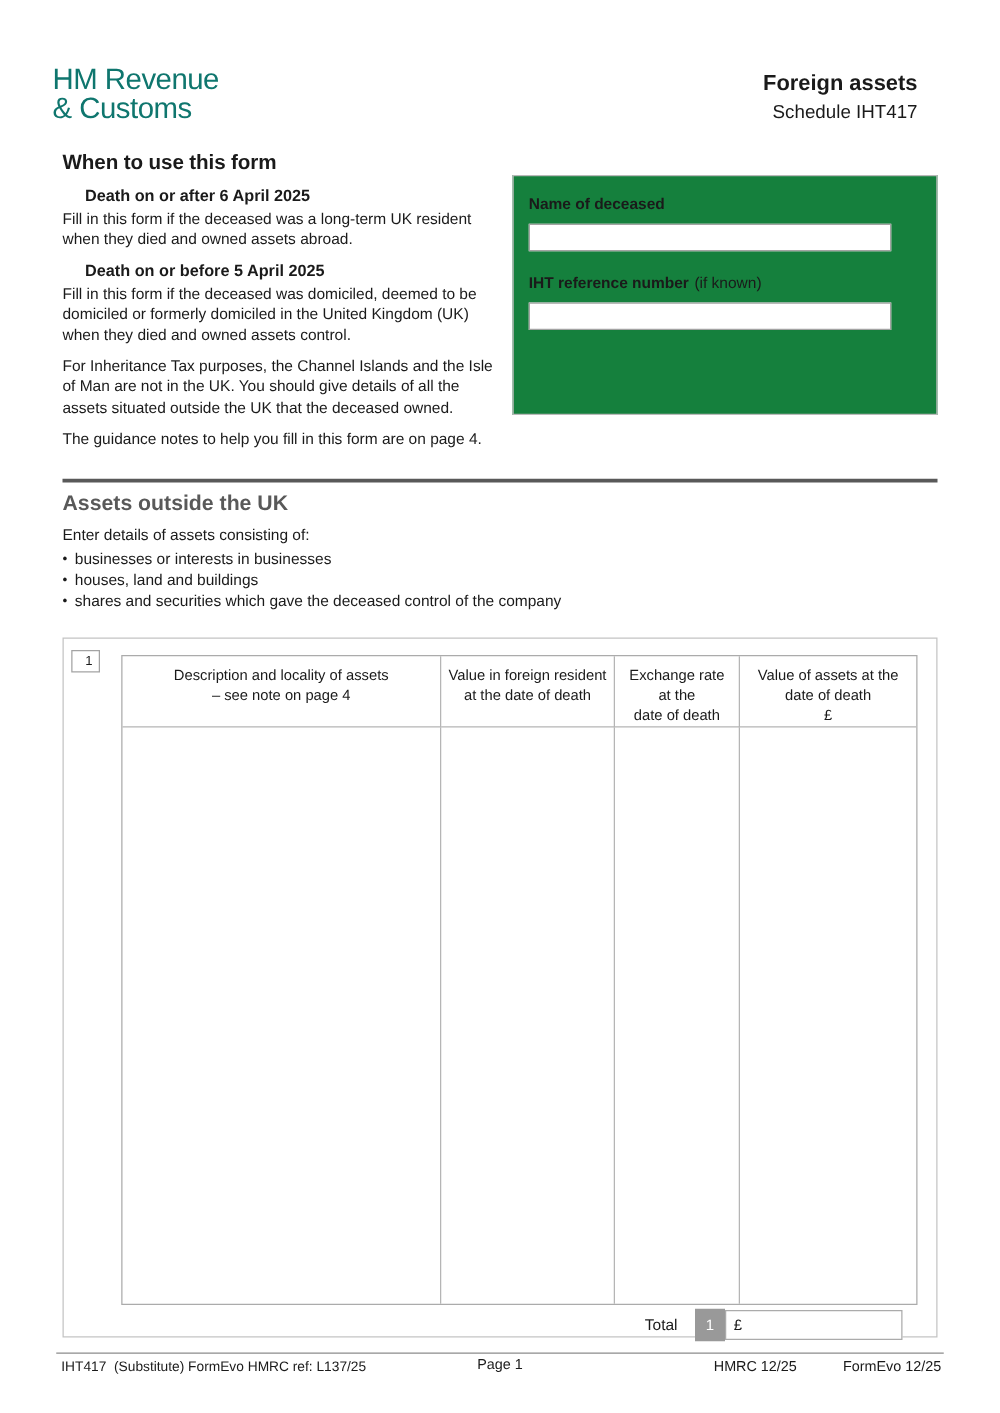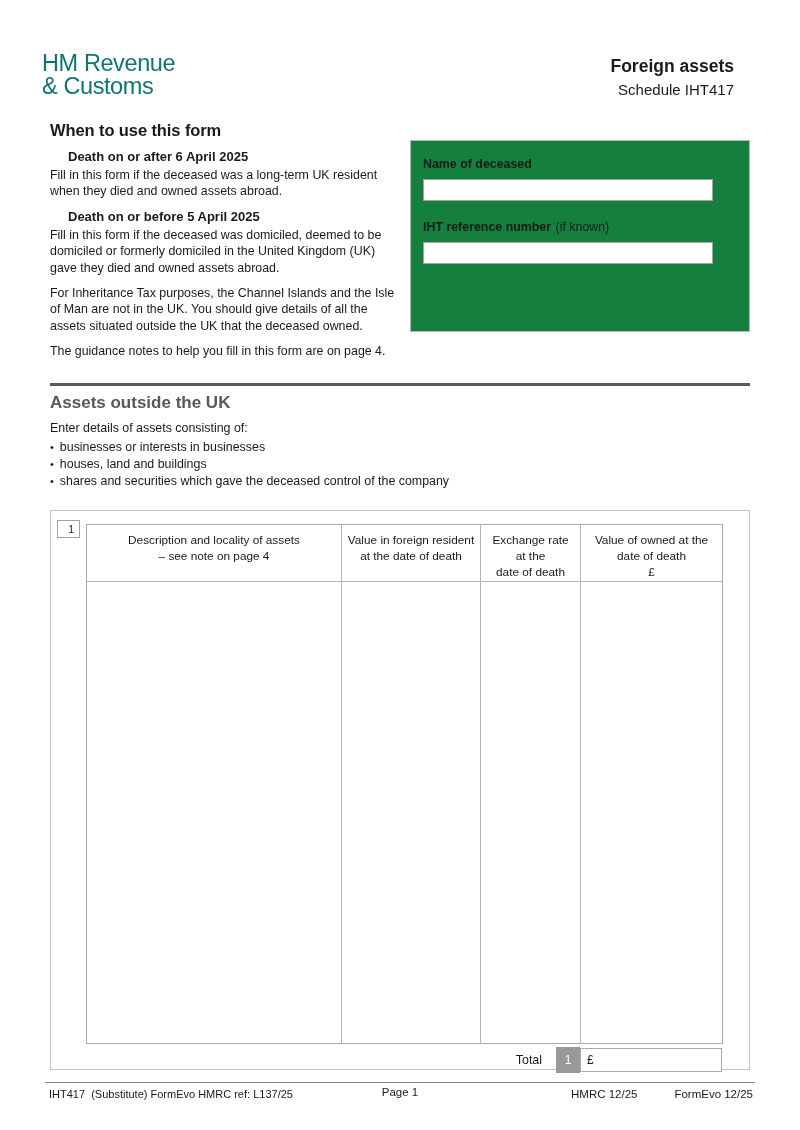--- a/index.html
+++ b/index.html
@@ -64,21 +64,21 @@
   .table-wrap {
     position:absolute; left:50px; top:510px; width:700px; height:560px;
     border:1px solid #c4c4c4; background:#fff;
   }
   .rownum {
     position:absolute; left:6px; top:9px; width:23px; height:18px;
     border:1px solid #a3a3a3; background:#fff;
     font-size:10.5px; text-align:right; padding:2px 5px 0 0;
   }
   .grid {
-    position:absolute; left:35px; top:13px; width:637px;
+    position:absolute; left:46px; top:13px; width:637px;
     border:1px solid #ababab;
     display:grid;
     grid-template-columns:255px 139px 100px 1fr;
     grid-template-rows:57px 461px;
   }
   .hcell {
     border-right:1px solid #b5b5b5; border-bottom:1px solid #b5b5b5;
     font-size:11.8px; line-height:16px; text-align:center;
     display:flex; flex-direction:column; justify-content:flex-start;
     padding-top:7px;
@@ -123,21 +123,21 @@
   <div class="masthead">
     <div class="title">Foreign assets</div>
     <div class="subtitle">Schedule IHT417</div>
   </div>
 
   <div class="when">
     <h2>When to use this form</h2>
     <h3>Death on or after 6 April 2025</h3>
     <p>Fill in this form if the deceased was a long-term UK resident when they died and owned assets abroad.</p>
     <h3>Death on or before 5 April 2025</h3>
-    <p>Fill in this form if the deceased was domiciled, deemed to be domiciled or formerly domiciled in the United Kingdom (UK) gave they died and owned assets abroad.</p>
+    <p>Fill in this form if the deceased was domiciled, deemed to be domiciled or formerly domiciled in the United Kingdom (UK) when they died and owned assets control.</p>
     <p>For Inheritance Tax purposes, the Channel Islands and the Isle of Man are not in the UK. You should give details of all the assets situated outside the UK that the deceased owned.</p>
     <p>The guidance notes to help you fill in this form are on page 4.</p>
   </div>
 
   <div class="panel">
     <span class="lbl">Name of deceased</span>
     <input class="text-input" type="text" value="" style="">
 
 
     <div class="iht-row">
@@ -167,21 +167,21 @@
       <div class="hcell">
         <div>Value in foreign resident</div>
         <div>at the date of death</div>
       </div>
       <div class="hcell">
         <div>Exchange rate</div>
         <div>at the</div>
         <div>date of death</div>
       </div>
       <div class="hcell">
-        <div>Value of owned at the</div>
+        <div>Value of assets at the</div>
         <div>date of death</div>
         <div>£</div>
       </div>
 
       <div class="bcell"></div>
       <div class="bcell"></div>
       <div class="bcell"></div>
       <div class="bcell"></div>
     </div>
 

